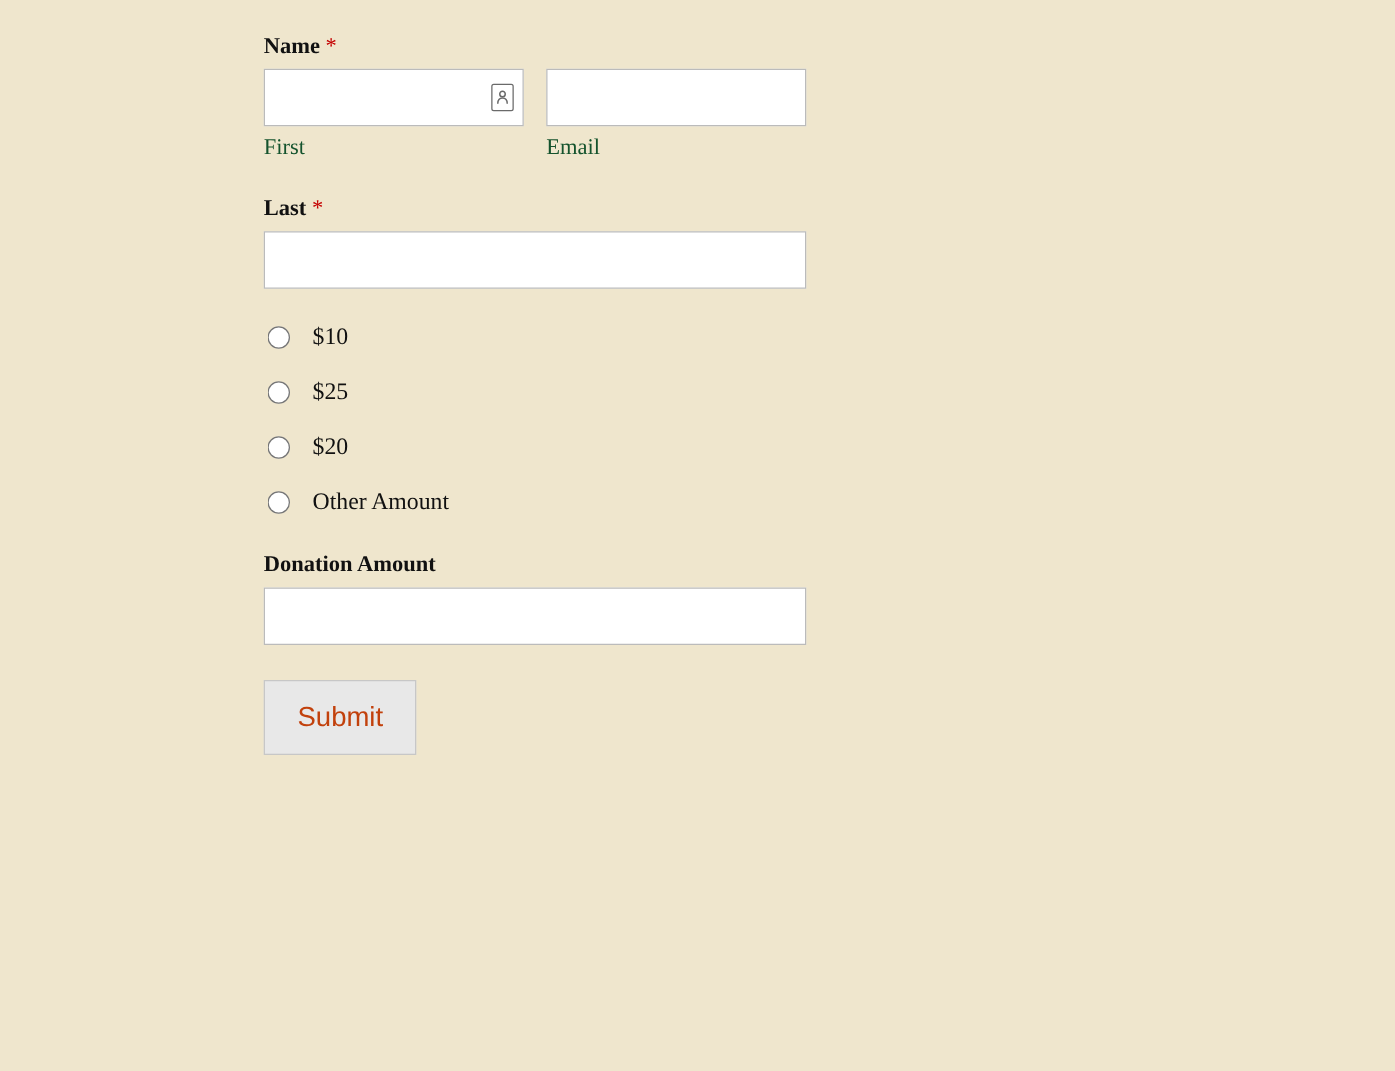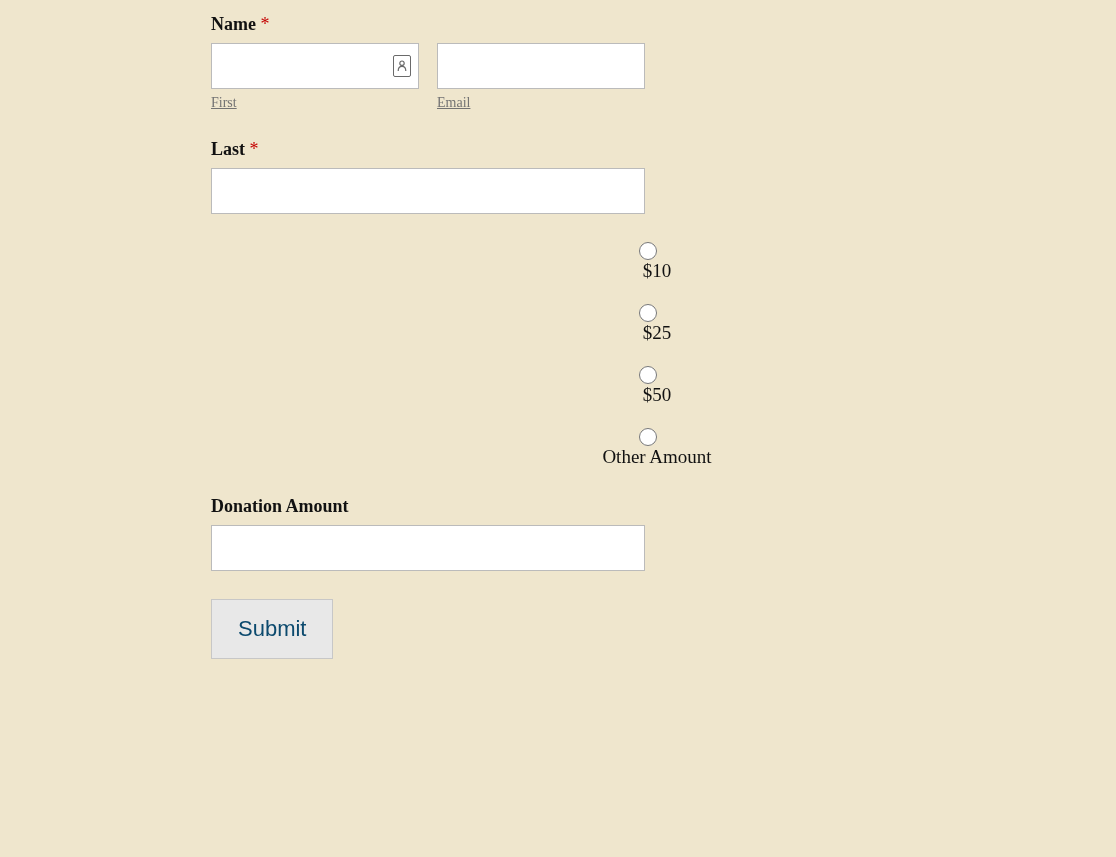--- a/index.html
+++ b/index.html
@@ -6,37 +6,37 @@
     body {
       background: #efe6cd;
       font-family: Georgia, 'Times New Roman', serif;
       color: #111;
       width: 1116px;
       height: 857px;
     }
     .form-wrap {
       padding: 14px 0 20px 211px;
       width: 1100px;
+      margin-top: 12px;
     }
     .field-group { margin-bottom: 28px; }
     .label {
       font-weight: bold;
       font-size: 18px;
       color: #111;
       margin-bottom: 8px;
       display: block;
     }
     .req { color: #c40000; font-weight: normal; }
     .name-row { display: flex; gap: 18px; }
     .name-col { display: flex; flex-direction: column; }
     .sublabel {
-      font-size: 14px;
-      color: #737373;
+      font-size: 18px;
+      color: #14532d;
       margin-top: 6px;
-      text-decoration: underline;
     }
     input.txt {
       width: 208px;
       height: 46px;
       border: 1px solid #bbb;
       background: #fff;
       font-size: 16px;
       padding: 6px 10px;
       font-family: inherit;
     }
@@ -64,23 +64,22 @@
       font-size: 16px;
       padding: 6px 10px;
       font-family: inherit;
     }
     .radio-list { margin-top: 14px; }
     .radio-row {
       display: flex;
       align-items: center;
       margin-bottom: 22px;
       padding-left: 3px;
-      flex-direction: column;
     }
-    .radio-row:last-child { margin-bottom: 0; justify-content: center; }
+    .radio-row:last-child { margin-bottom: 0; }
     input[type="radio"] {
       width: 18px;
       height: 18px;
       margin-right: 18px;
       accent-color: #555;
     }
     .radio-label {
       font-size: 19px;
       color: #111;
     }
@@ -90,21 +89,21 @@
       border: 1px solid #bbb;
       background: #fff;
       font-size: 16px;
       padding: 8px 10px;
       font-family: inherit;
       resize: both;
     }
     button.submit {
       font-family: Arial, Helvetica, sans-serif;
       font-size: 22px;
-      color: #0c4a6e;
+      color: #c2410c;
       background: #e8e8e8;
       border: 1px solid #c7c7c7;
       padding: 16px 26px;
       cursor: pointer;
     }
   </style>
 </head>
 <body>
 
 <div class="form-wrap">
@@ -147,21 +146,21 @@
       <div class="radio-row">
         <input type="radio" name="donation" style="">
         <span class="radio-label">$10</span>
       </div>
       <div class="radio-row">
         <input type="radio" name="donation" style="">
         <span class="radio-label">$25</span>
       </div>
       <div class="radio-row">
         <input type="radio" name="donation" style="">
-        <span class="radio-label">$50</span>
+        <span class="radio-label">$20</span>
       </div>
       <div class="radio-row">
         <input type="radio" name="donation" style="">
         <span class="radio-label">Other Amount</span>
       </div>
     </div>
   </div>
 
   <div class="field-group">
     <label class="label">

